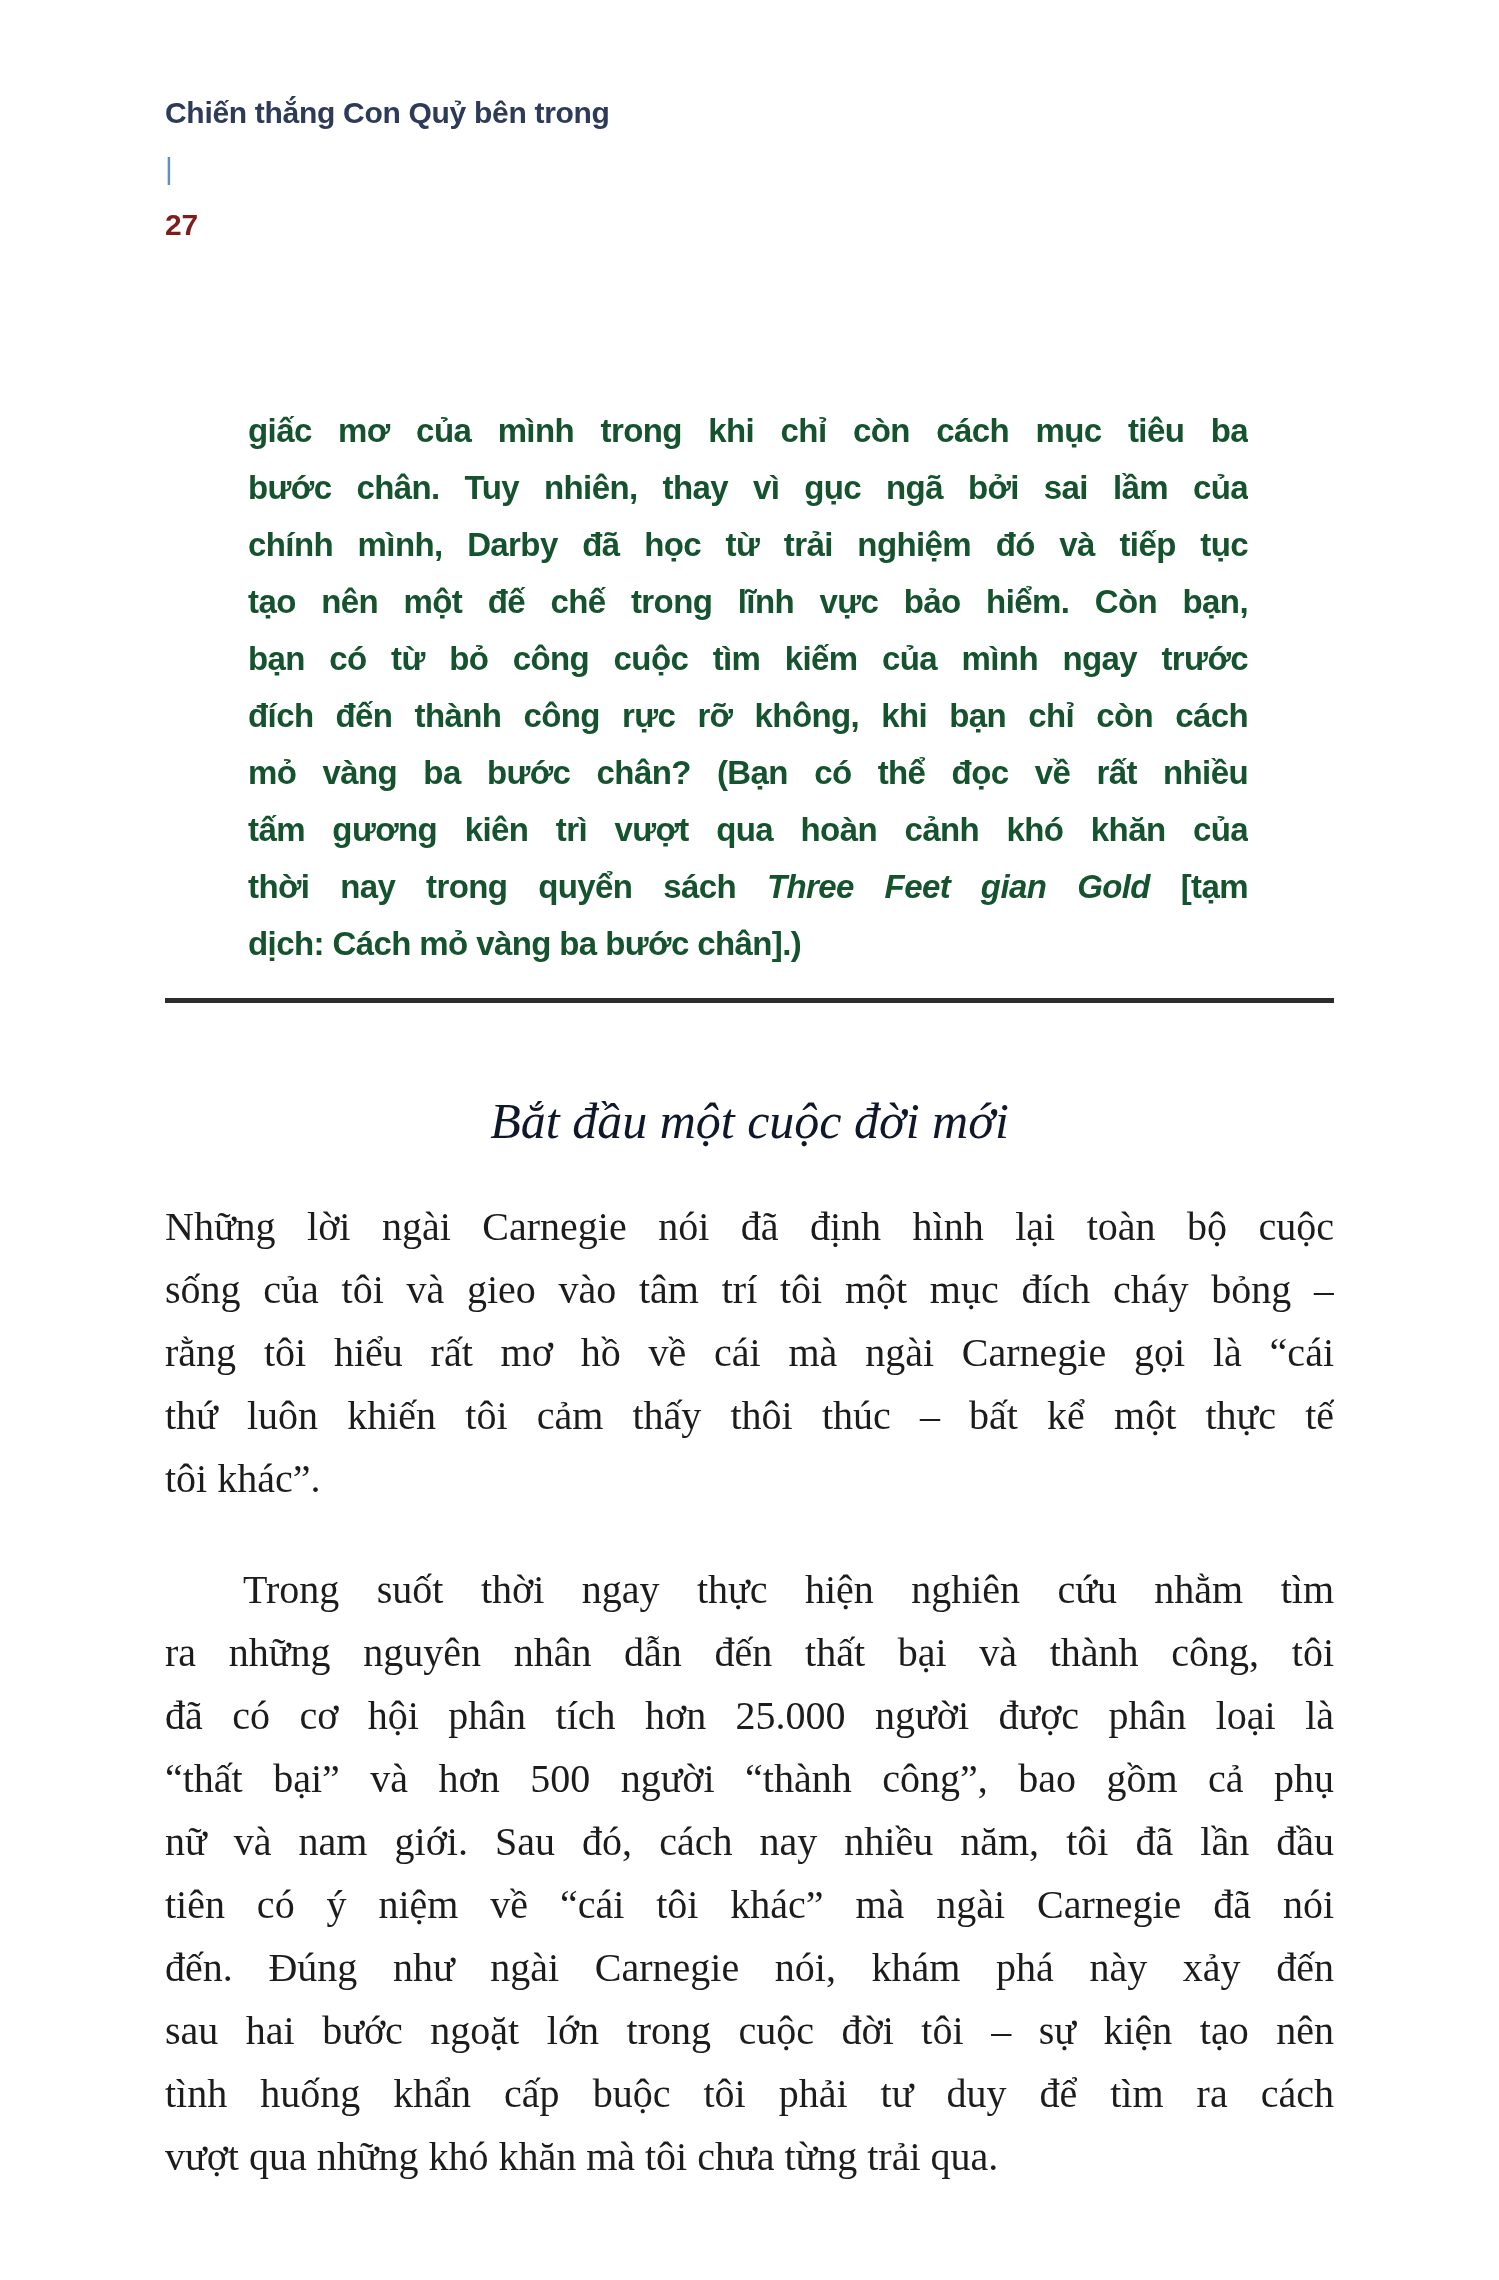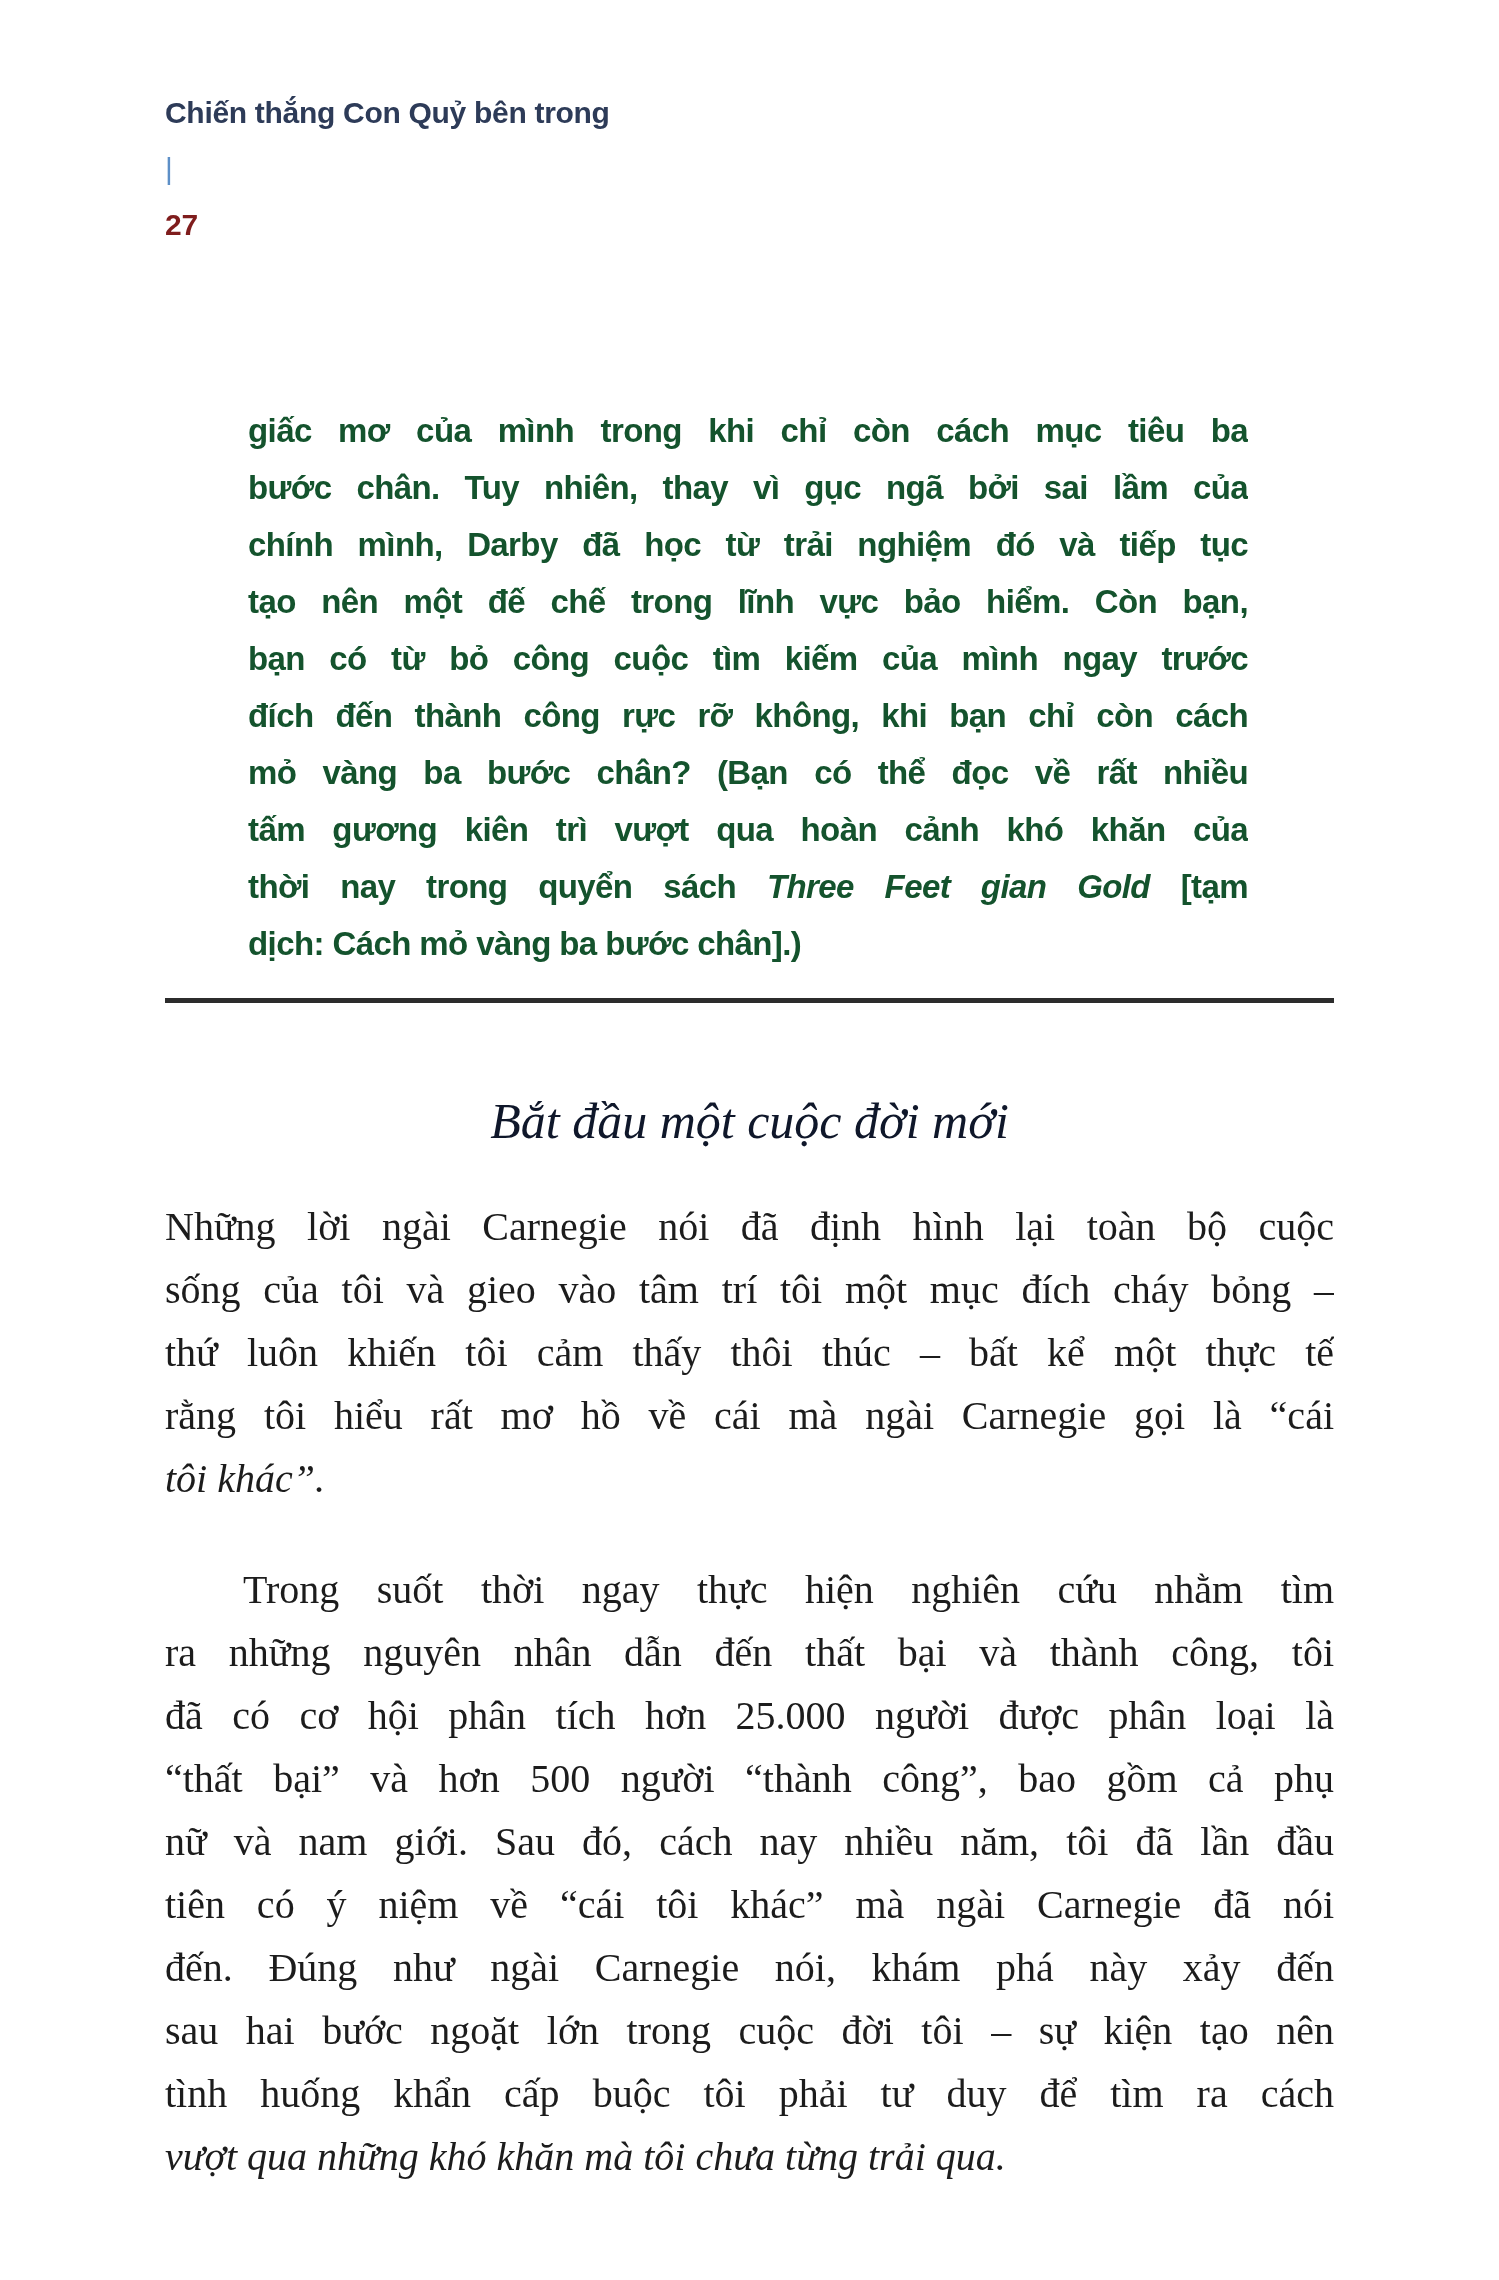--- a/index.html
+++ b/index.html
@@ -89,21 +89,21 @@
     color: #1c1c1c;
   }
   .para-1 { margin-top: 44px; }
   .para-2 { margin-top: 48px; }
   .para .line {
     text-align: justify;
     text-align-last: justify;
     white-space: nowrap;
     overflow: hidden;
   }
-  .para .line.last { text-align-last: left; font-style: italic; }
+  .para .line.last { text-align-last: left; }
   .para-2 .line:first-child { padding-left: 78px; }
 </style>
 </head>
 <body>
 
 <div class="page">
   <div class="content">
 
     <div class="header">
       <span class="title">Chiến thắng Con Quỷ bên trong</span>
@@ -124,22 +124,22 @@
         <div class="line last">dịch: Cách mỏ vàng ba bước chân].)</div>
       </div>
 
     <div class="rule"></div>
 
     <div class="section-heading">Bắt đầu một cuộc đời mới</div>
 
     <div class="para para-1">
         <div class="line">Những lời ngài Carnegie nói đã định hình lại toàn bộ cuộc</div>
         <div class="line">sống của tôi và gieo vào tâm trí tôi một mục đích cháy bỏng –</div>
+        <div class="line">rằng tôi hiểu rất mơ hồ về cái mà ngài Carnegie gọi là “cái</div>
         <div class="line">thứ luôn khiến tôi cảm thấy thôi thúc – bất kể một thực tế</div>
-        <div class="line">rằng tôi hiểu rất mơ hồ về cái mà ngài Carnegie gọi là “cái</div>
         <div class="line last">tôi khác”.</div>
       </div>
 
     <div class="para para-2">
         <div class="line">Trong suốt thời ngay thực hiện nghiên cứu nhằm tìm</div>
         <div class="line">ra những nguyên nhân dẫn đến thất bại và thành công, tôi</div>
         <div class="line">đã có cơ hội phân tích hơn 25.000 người được phân loại là</div>
         <div class="line">“thất bại” và hơn 500 người “thành công”, bao gồm cả phụ</div>
         <div class="line">nữ và nam giới. Sau đó, cách nay nhiều năm, tôi đã lần đầu</div>
         <div class="line">tiên có ý niệm về “cái tôi khác” mà ngài Carnegie đã nói</div>

